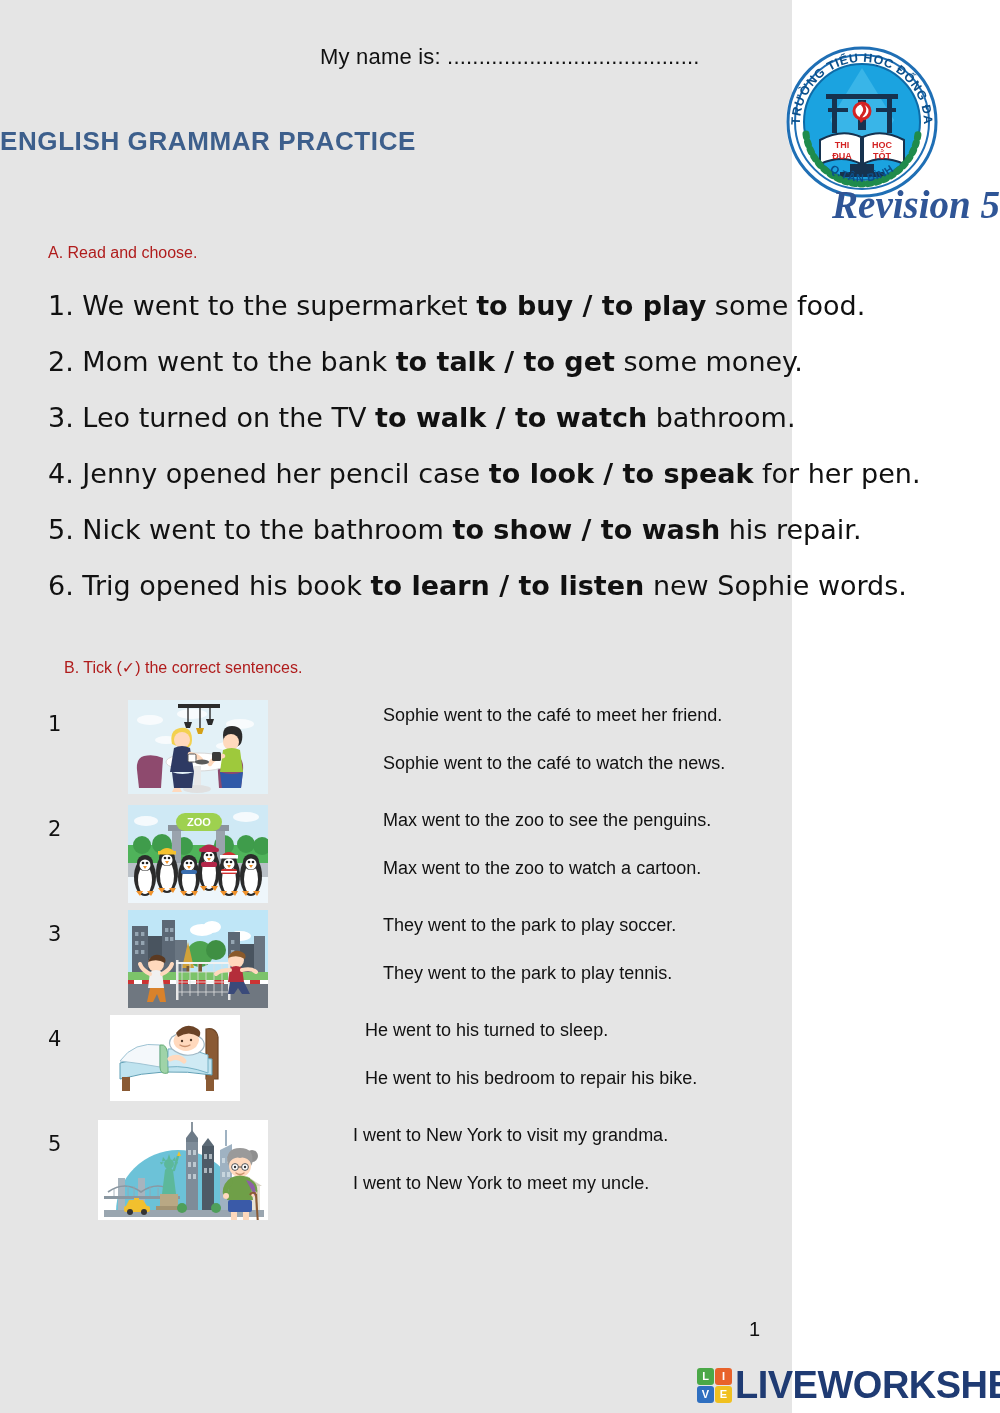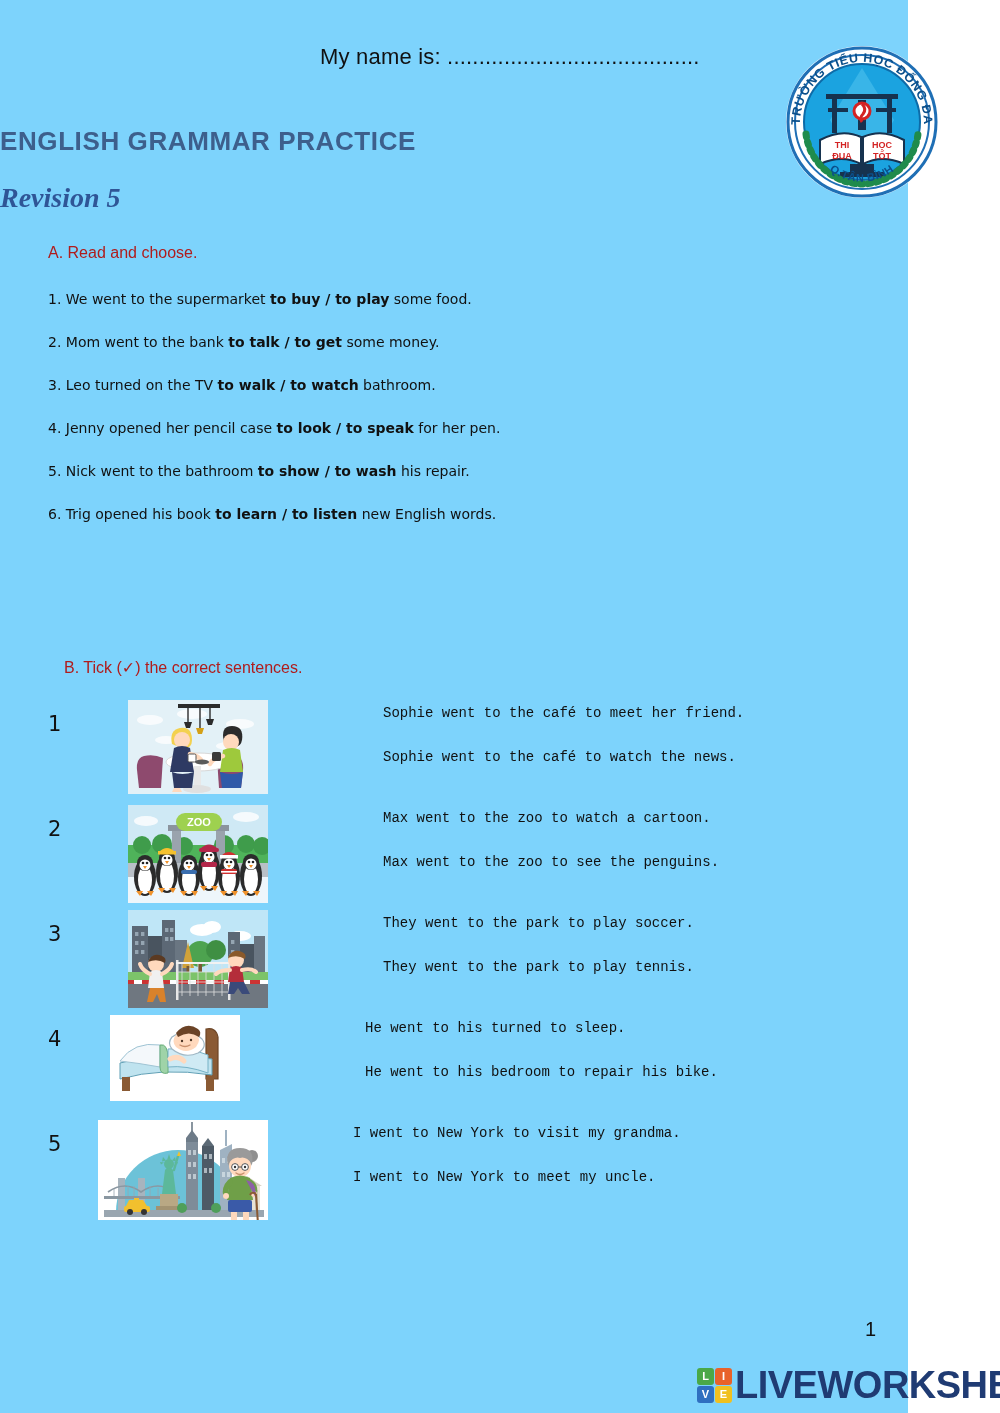--- a/index.html
+++ b/index.html
@@ -10,23 +10,23 @@
   body {
     width: 1000px;
     height: 1413px;
     position: relative;
     font-family: "DejaVu Sans", sans-serif;
     overflow: hidden;
   }
 
   .page {
     position: relative;
-    width: 908px;
+    width: 792px;
     height: 1413px;
-    background: #7dd3fc;
+    background: #e5e5e5;
   }
 
   
   .name-line {
     position: absolute;
     left: 320px;
     top: 44px;
     font-family: "Liberation Sans", sans-serif;
     font-size: 22px;
     color: #111;
@@ -44,25 +44,25 @@
     font-weight: bold;
     font-size: 26px;
     letter-spacing: 0.6px;
     color: #3d5f8c;
   }
   .subtitle {
     position: absolute;
     left: 0;
     top: 182px;
     width: 1000px;
-    text-align: left;
+    text-align: right;
     font-family: "Liberation Serif", serif;
     font-style: italic;
     font-weight: bold;
-    font-size: 28px;
+    font-size: 39px;
     color: #2f5596;
   }
 
   
   .logo {
     position: absolute;
     left: 782px;
     top: 42px;
     width: 160px;
     height: 160px;
@@ -82,21 +82,21 @@
   #sec-b-heading { left: 64px; top: 658px; }
 
   .qlist {
     position: absolute;
     left: 48px;
     top: 292px;
     width: 900px;
   }
   .qitem {
     font-family: "DejaVu Sans", sans-serif;
-    font-size: 14px;
+    font-size: 27px;
     color: #111;
     line-height: 1.0;
     margin-bottom: 29px;
     white-space: nowrap;
   }
   .qitem .ch { font-weight: bold; }
 
   
   .brows {
     position: absolute;
@@ -126,22 +126,22 @@
     justify-content: flex-start;
     padding-left: 32px;
   }
   .bpic svg { display: block; }
   .bsents {
     flex: 1 1 auto;
     padding-top: 6px;
     padding-left: 55px;
   }
   .bsent {
-    font-family: Liberation Mono, monospace;
-    font-size: 14px;
+    font-family: Liberation Sans, sans-serif;
+    font-size: 18px;
     color: #111;
     line-height: 1.0;
     margin-bottom: 30px;
     white-space: nowrap;
   }
   .bsent:last-child { margin-bottom: 0; }
 
   .row-h1 { height: 105px; }
   .row-h2 { height: 105px; }
   .row-h3 { height: 105px; }
@@ -268,21 +268,21 @@
     <div class="qitem">
       <span>4.</span>
       <span>Jenny opened her pencil case </span><span class="ch">to look / to speak</span><span> for her pen.</span>
     </div>
     <div class="qitem">
       <span>5.</span>
       <span>Nick went to the bathroom </span><span class="ch">to show / to wash</span><span> his repair.</span>
     </div>
     <div class="qitem">
       <span>6.</span>
-      <span>Trig opened his book </span><span class="ch">to learn / to listen</span><span> new English words.</span>
+      <span>Trig opened his book </span><span class="ch">to learn / to listen</span><span> new Sophie words.</span>
     </div>
   </div>
 
   <div class="sec-heading" id="sec-b-heading">B. Tick (✓) the correct sentences.</div>
 
   <div class="brows">
 
     <div class="brow row-h1">
       <div class="bnum">1</div>
       <div class="bpic">
@@ -450,22 +450,22 @@
               <circle cx="9" cy="9" r="1.3" fill="#222"></circle>
                 <circle cx="13" cy="9" r="1.3" fill="#222"></circle>
               <path d="M9 12 h4 l-2 3z" fill="#f0922b"></path>
               <path d="M2 38 h7 l-3 5z" fill="#f0922b"></path>
                 <path d="M13 38 h7 l-3 5z" fill="#f0922b"></path>
             </g>
           </g>
         </svg>
       </div>
       <div class="bsents">
+        <div class="bsent">Max went to the zoo to see the penguins.</div>
         <div class="bsent">Max went to the zoo to watch a cartoon.</div>
-        <div class="bsent">Max went to the zoo to see the penguins.</div>
       </div>
     </div>
 
     <div class="brow row-h3">
       <div class="bnum">3</div>
       <div class="bpic">
         <svg width="140" height="98" viewBox="0 0 140 98">
           <rect width="140" height="98" fill="#bfe6f7"></rect>
           <g fill="#ffffff">
             <ellipse cx="74" cy="20" rx="12" ry="6"></ellipse>

